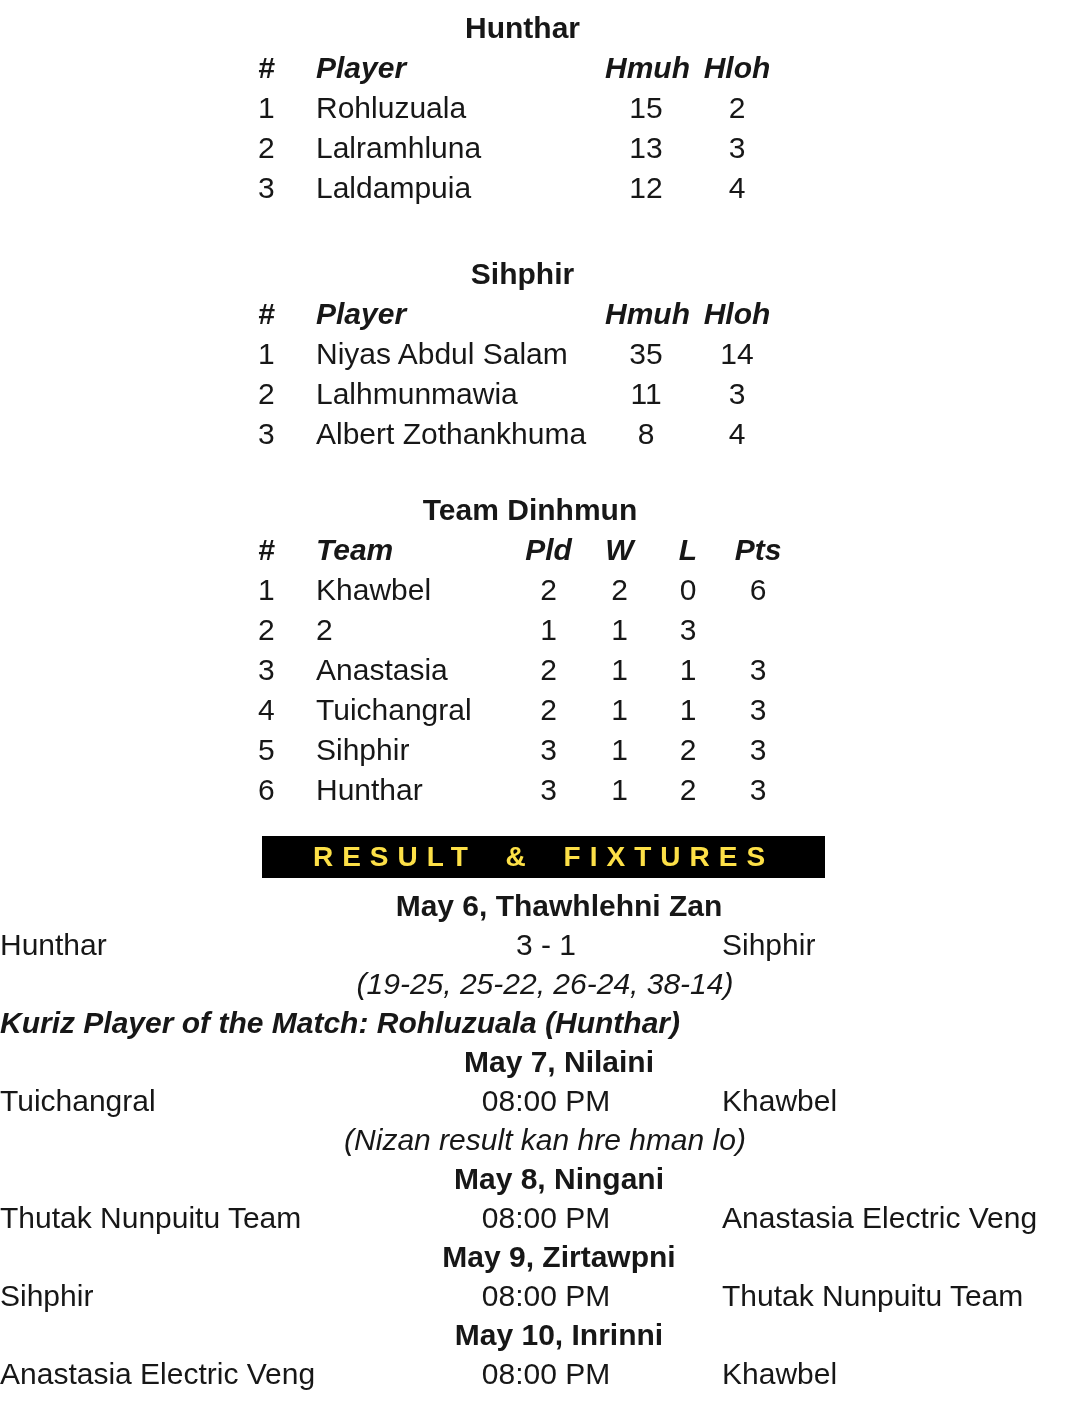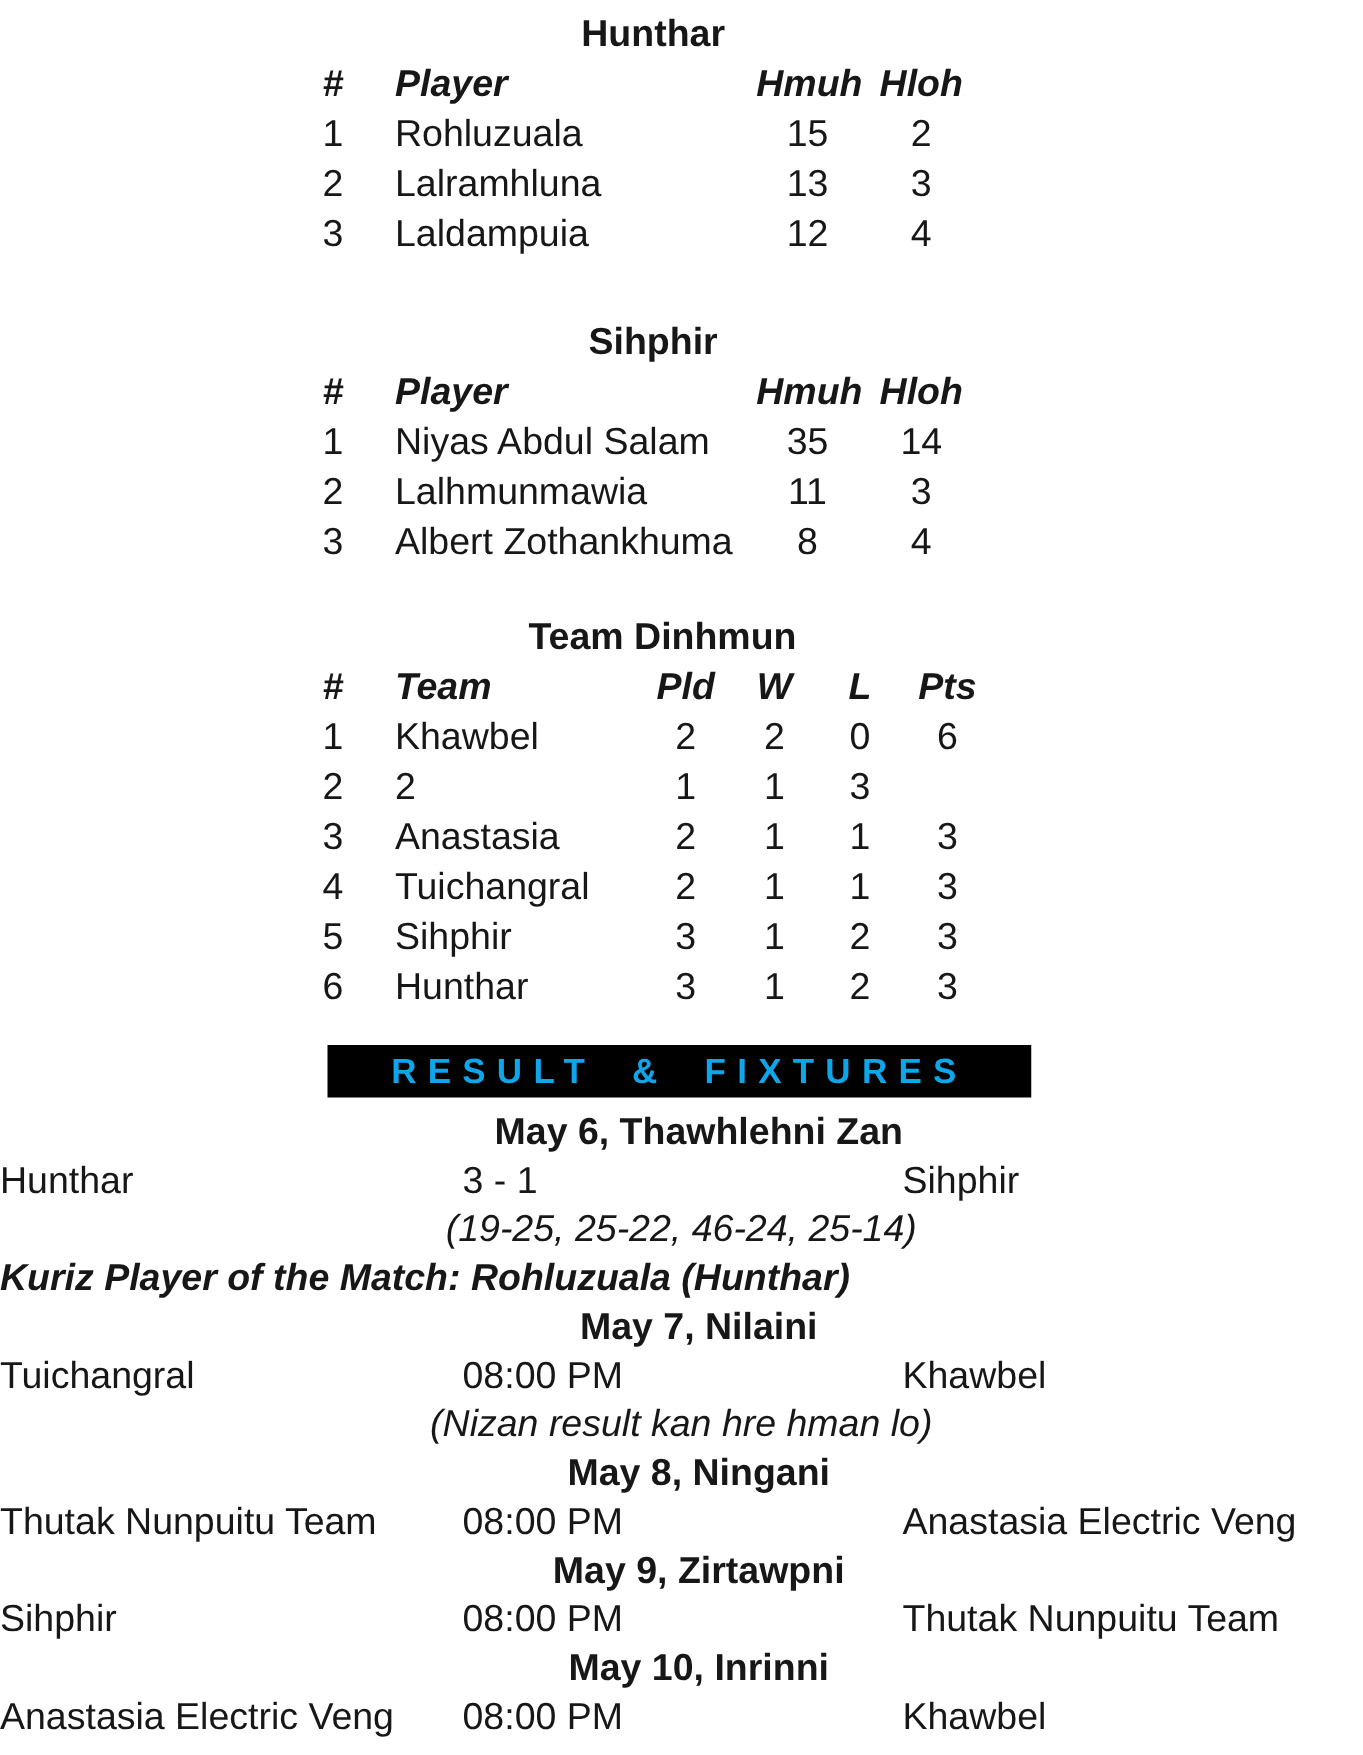--- a/index.html
+++ b/index.html
@@ -32,21 +32,21 @@
     font-size:28px; font-weight:bold; letter-spacing:9px; word-spacing:12px;
     white-space:nowrap;
   }
 
   
   #schedule { margin-top:8px; }
   .s-line { line-height:39px; white-space:nowrap; }
   .s-date { text-align:center; font-weight:bold;margin-left:28px; }
   .s-match { display:grid; grid-template-columns:370px 352px 368px; }
   .s-match .home { text-align:left; }
-  .s-match .mid  { }
+  .s-match .mid  { text-align:center; }
   .s-match .away { text-align:left; }
   .note-center { text-align:center; font-style:italic; }
   .note-left   { text-align:left;   font-style:italic;font-weight:bold; }
 </style>
 </head>
 <body>
 
 <div class="page">
   <section id="player-tables">
       <div class="tbl ptbl">
@@ -157,31 +157,31 @@
         <div class="row s-grid">
           <span>6</span>
           <span>Hunthar</span>
           <span>3</span>
           <span>1</span>
           <span>2</span>
           <span>3</span>
         </div>
       </div>
     </section>
-  <div class="banner" style="background: rgb(0, 0, 0); color: #0ea5e9;">
+  <div class="banner" style="background: rgb(0, 0, 0); color: #fde047;">
     <span>RESULT &amp; FIXTURES</span>
   </div>
   <section id="schedule">
       <div class="s-line s-date">May 6, Thawhlehni Zan</div>
       <div class="s-line s-match">
         <span class="home">Hunthar</span>
         <span class="mid">3 - 1</span>
         <span class="away">Sihphir</span>
       </div>
-      <div class="s-line note-center">(19-25, 25-22, 46-24, 25-14)</div>
+      <div class="s-line note-center">(19-25, 25-22, 26-24, 38-14)</div>
       <div class="s-line note-left">Kuriz Player of the Match: Rohluzuala (Hunthar)</div>
       <div class="s-line s-date">May 7, Nilaini</div>
       <div class="s-line s-match">
         <span class="home">Tuichangral</span>
         <span class="mid">08:00 PM</span>
         <span class="away">Khawbel</span>
       </div>
       <div class="s-line note-center">(Nizan result kan hre hman lo)</div>
       <div class="s-line s-date">May 8, Ningani</div>
       <div class="s-line s-match">

